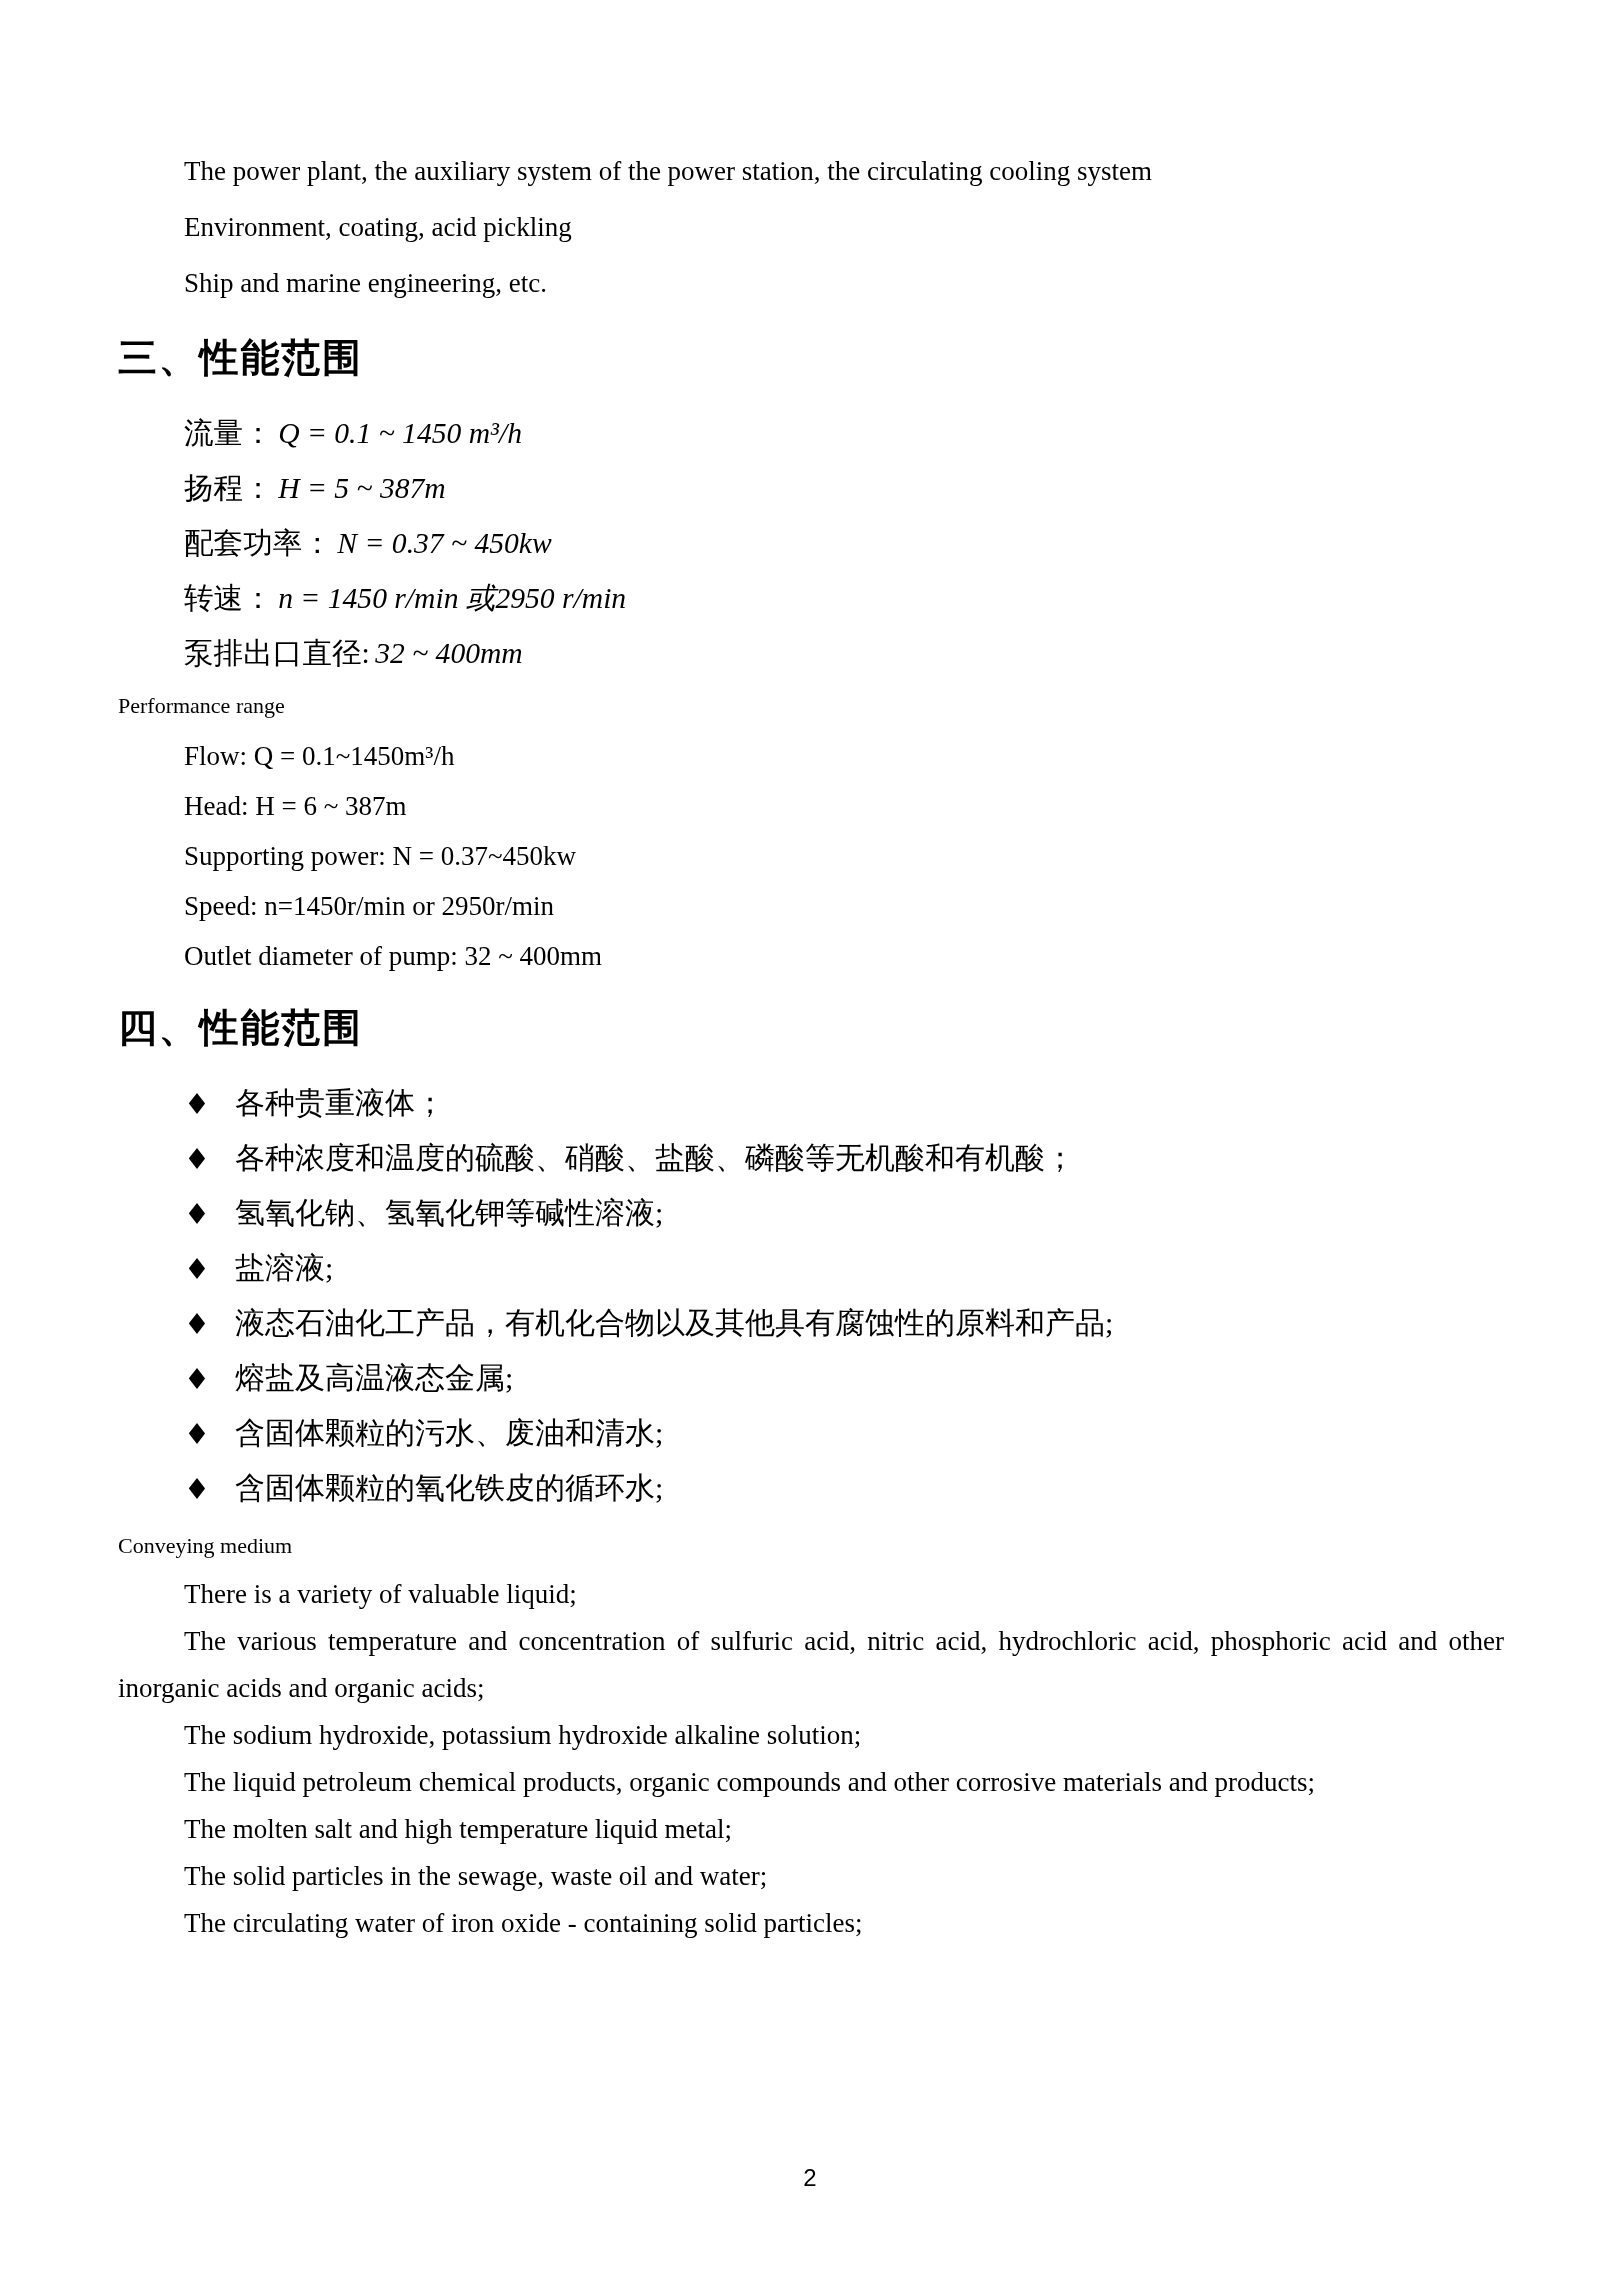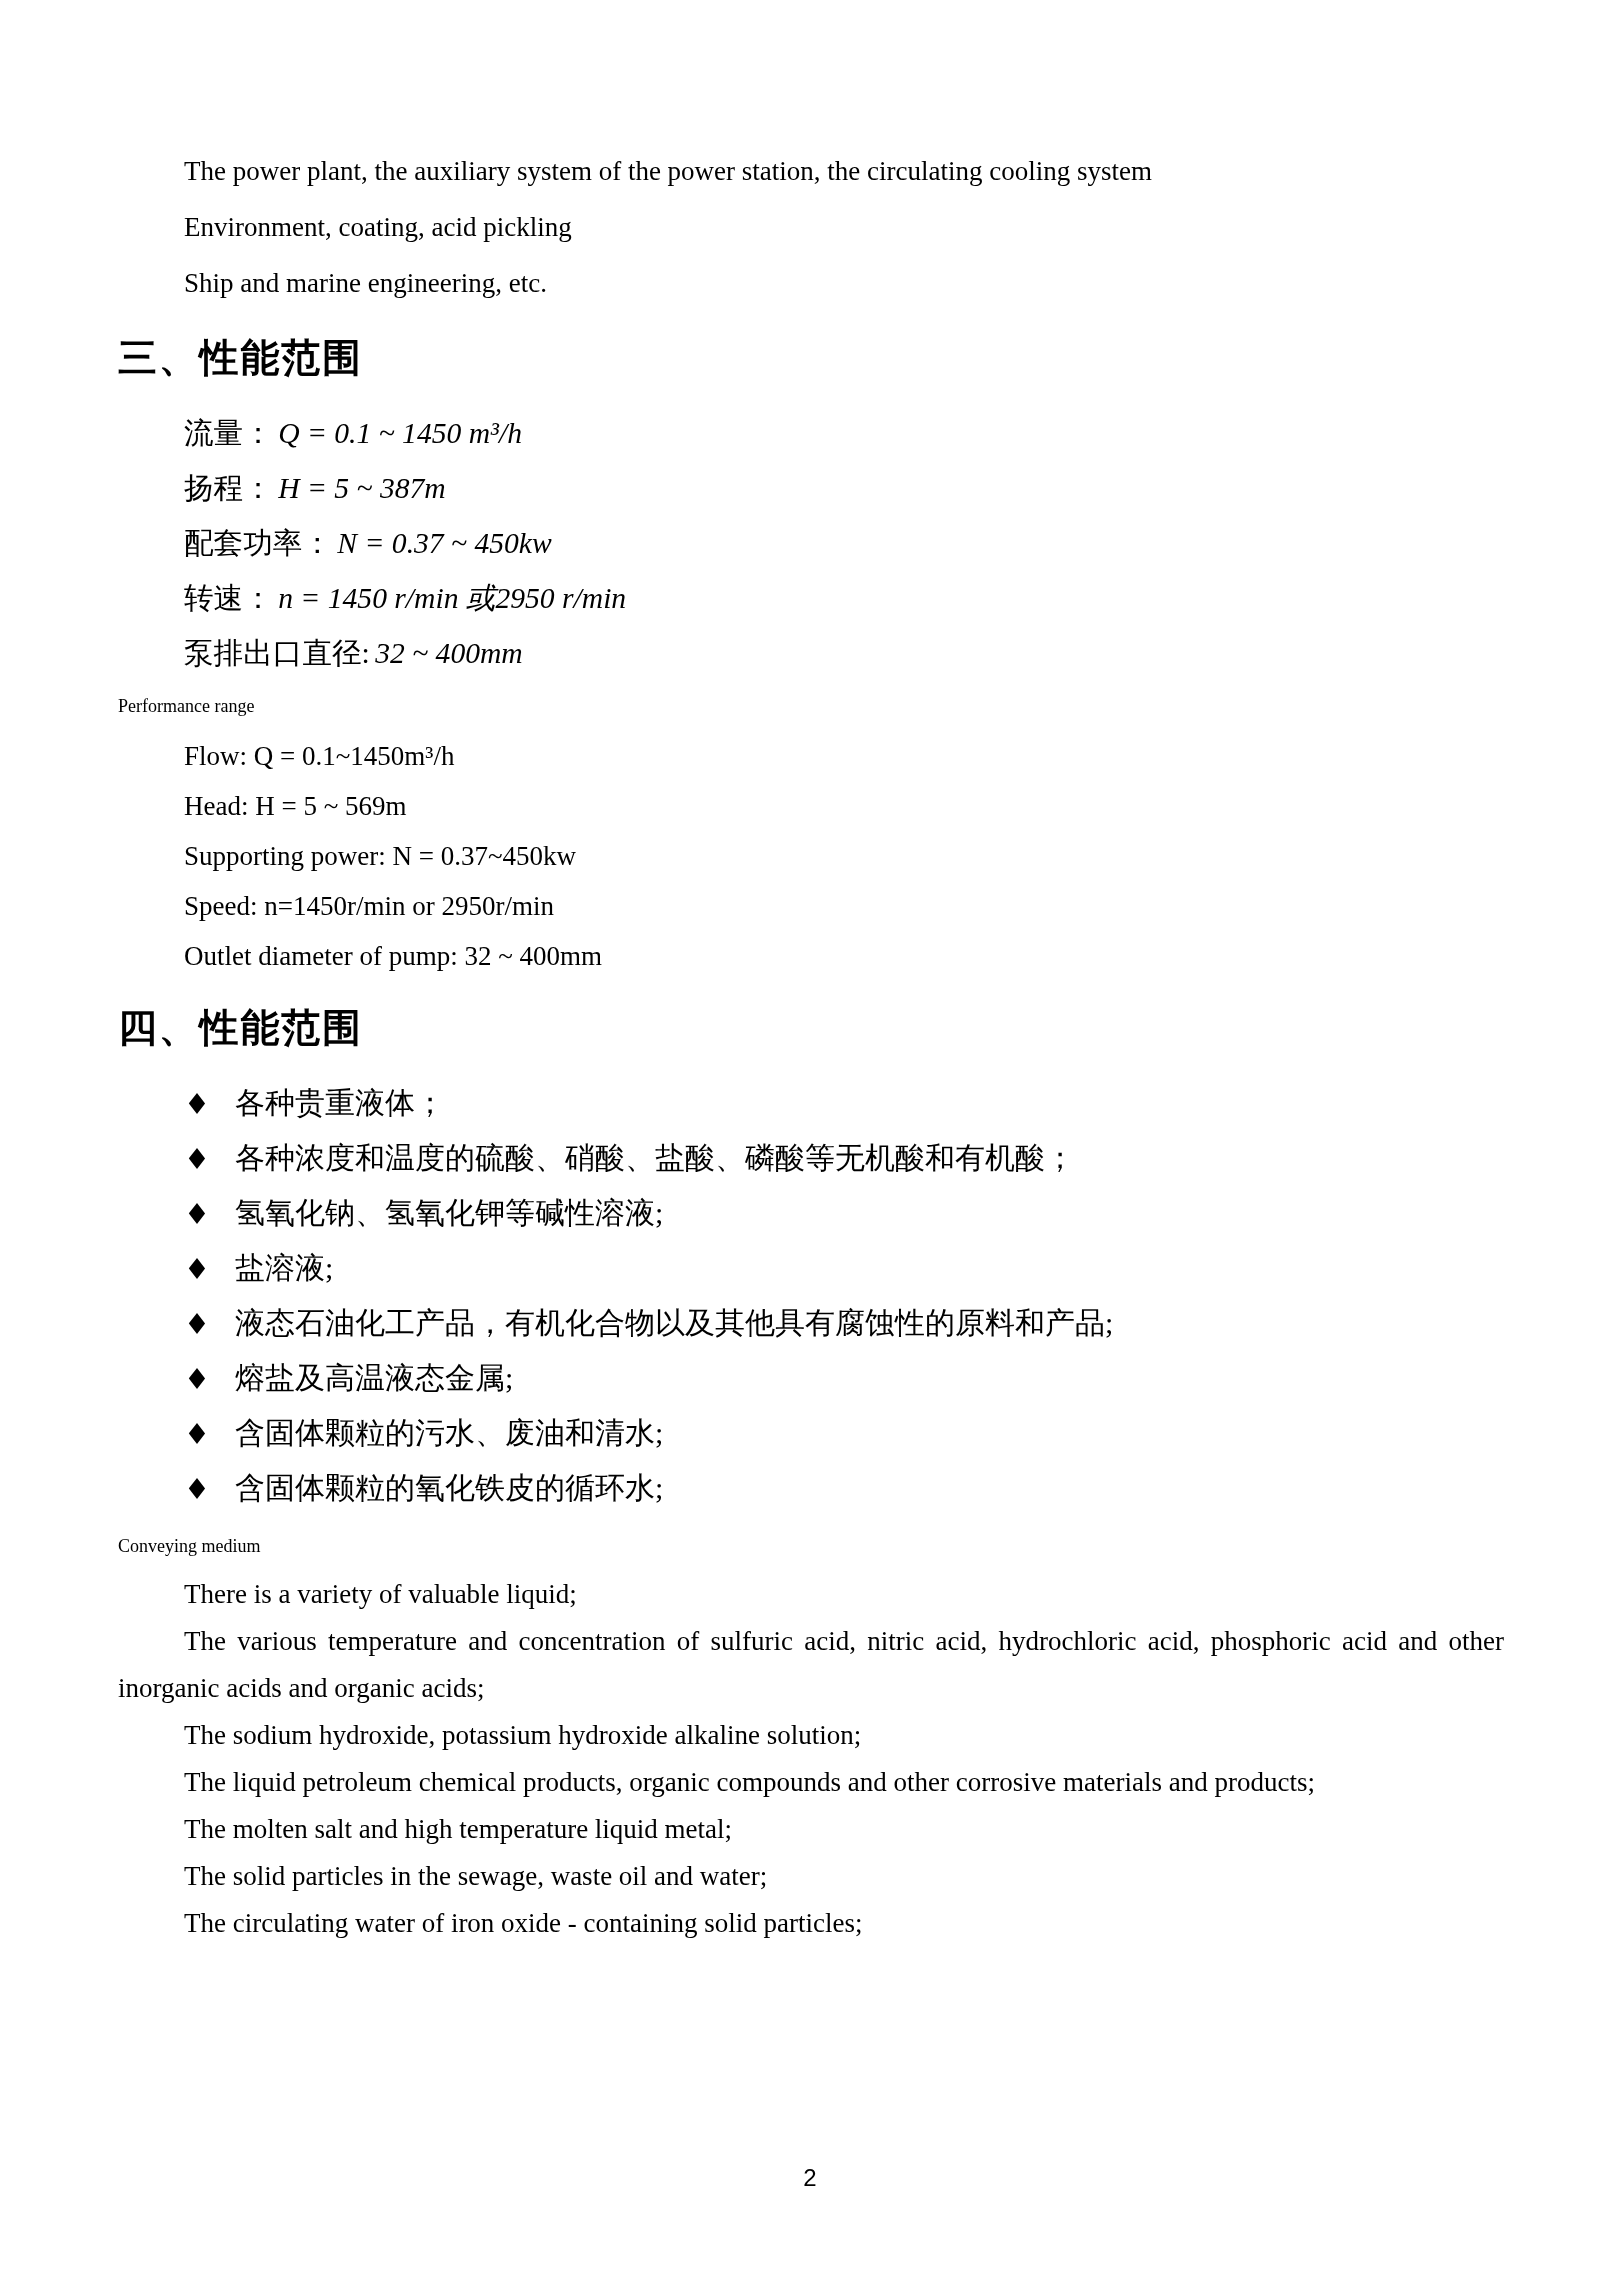--- a/index.html
+++ b/index.html
@@ -43,21 +43,21 @@
     padding-left: 66px;
   }
   .spec-label { font-style: normal; }
   .spec-formula {
     font-style: italic;
     font-family: "Liberation Serif", "DejaVu Serif", serif;
     margin-left: 5.4px;
   }
 
   .en-subheading {
-    font-size: 18px;
+    font-size: 22px;
     line-height: 50px;
   }
   .spec-en {
     font-size: 27px;
     line-height: 50px;
     padding-left: 66px;
   }
 
   .bullet-list { margin-top: 9px; margin-bottom: 5.4px; }
   .bullet {
@@ -102,21 +102,21 @@
     <h2 class="section-heading">三、性能范围</h2>
 
     <p class="spec-cn"><span class="spec-label">流量：</span><span class="spec-formula">Q = 0.1 ~ 1450 m³/h</span></p>
     <p class="spec-cn"><span class="spec-label">扬程：</span><span class="spec-formula">H = 5 ~ 387m</span></p>
     <p class="spec-cn"><span class="spec-label">配套功率：</span><span class="spec-formula">N = 0.37 ~ 450kw</span></p>
     <p class="spec-cn"><span class="spec-label">转速：</span><span class="spec-formula">n = 1450 r/min 或2950 r/min</span></p>
     <p class="spec-cn"><span class="spec-label">泵排出口直径:</span><span class="spec-formula">32 ~ 400mm</span></p>
 
     <p class="en-subheading">Performance range</p>
     <p class="spec-en">Flow: Q = 0.1~1450m³/h</p>
-    <p class="spec-en">Head: H = 5 ~ 569m</p>
+    <p class="spec-en">Head: H = 6 ~ 387m</p>
     <p class="spec-en">Supporting power: N = 0.37~450kw</p>
     <p class="spec-en">Speed: n=1450r/min or 2950r/min</p>
     <p class="spec-en">Outlet diameter of pump: 32 ~ 400mm</p>
 
     <h2 class="section-heading">四、性能范围</h2>
 
     <div class="bullet-list">
       <p class="bullet"><span class="bullet-icon">♦</span><span class="bullet-text">各种贵重液体；</span></p>
       <p class="bullet"><span class="bullet-icon">♦</span><span class="bullet-text">各种浓度和温度的硫酸、硝酸、盐酸、磷酸等无机酸和有机酸；</span></p>
       <p class="bullet"><span class="bullet-icon">♦</span><span class="bullet-text">氢氧化钠、氢氧化钾等碱性溶液;</span></p>

